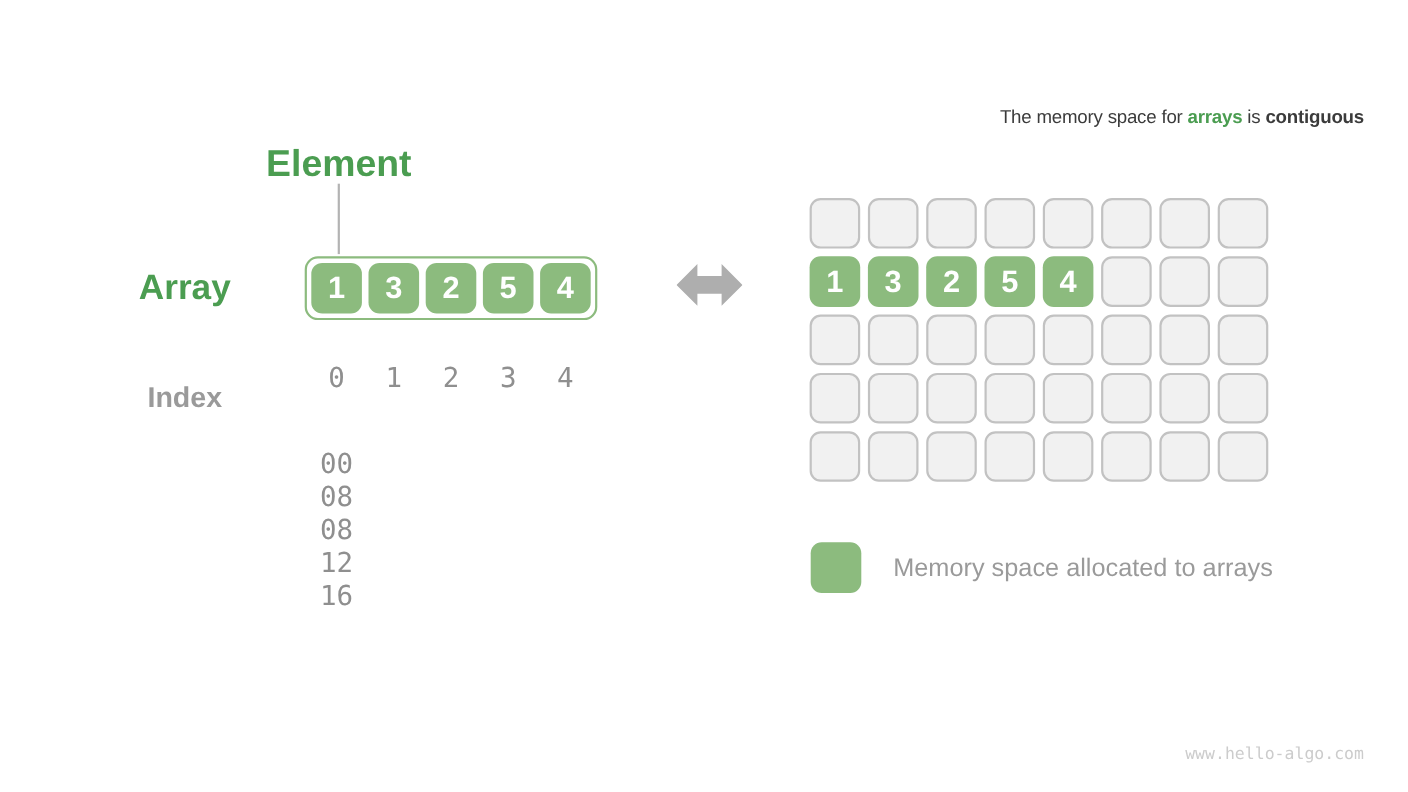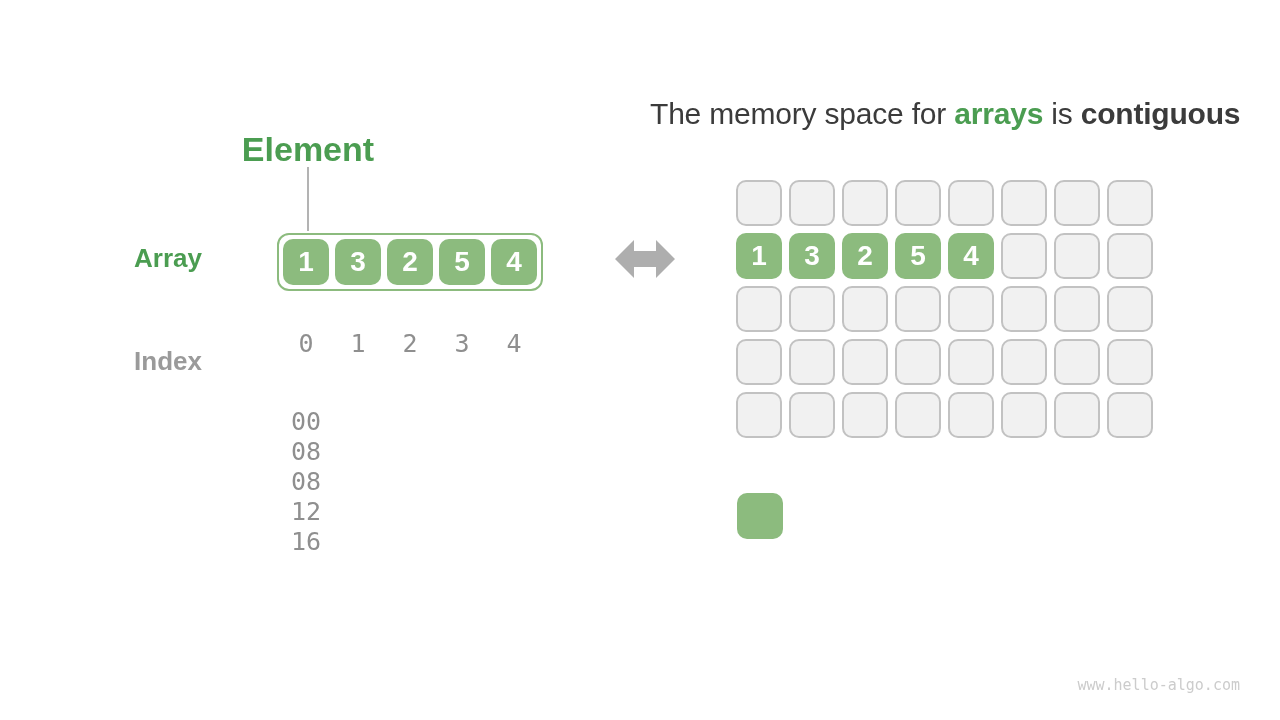--- a/index.html
+++ b/index.html
@@ -21,21 +21,21 @@
   .element-label{
     position:absolute; left:208px; top:130px; width:200px;
     text-align:center; font-size:34px; font-weight:bold; color:var(--green-text);
   }
   .pointer-line{
     position:absolute; left:307px; top:167px; width:2px; height:64px;
     background:var(--pointer-line);
   }
   .side-label{
     position:absolute; left:40px; width:256px; text-align:center;
-    font-weight:bold; color:var(--green-text); font-size:26px;
+    font-weight:bold; color:var(--green-text); font-size:32px;
   }
   .array-label{top:243px;}
   .gray-label{color:var(--gray-text);}
   .index-label{top:346px; font-size:26px;}
   .memory-label{top:406px; font-size:25px; width:300px; left:22px;}
 
   .array-box{
     position:absolute; left:277px; top:233px;
     display:flex; gap:6px; padding:4px;
     background:var(--white);
@@ -56,21 +56,21 @@
   #index-values{top:329px;}
   #memory-values{top:407px;flex-direction:column;}
   .slot{width:52px; text-align:center; line-height:30px;}
 
   
   .arrow-wrap{position:absolute; left:615px; top:237px; width:60px; height:44px;}
 
   
   .panel-title{
     position:absolute; left:650px; top:97px; width:590px;
-    text-align:right; font-size:30px; color:var(--dark-text);
+    text-align:right; font-size:17px; color:var(--dark-text);
     letter-spacing:-0.2px; white-space:nowrap;
   }
   .panel-title .hl{color:var(--green-text); font-weight:bold;}
   .panel-title .b{font-weight:bold;}
 
   #memory-grid{
     position:absolute; left:736px; top:180px;
     display:grid; grid-template-columns:repeat(8,46px);
     grid-auto-rows:46px; gap:7px;
   }
@@ -180,17 +180,18 @@
       <div class="gcell"></div>
       <div class="gcell"></div>
       <div class="gcell"></div>
       <div class="gcell"></div>
       <div class="gcell"></div>
     </div>
 
   <div class="legend">
     <div class="legend-row">
       <div class="swatch allocated"></div>
+      <div class="legend-text">Memory space allocated to arrays</div>
     </div>
   </div>
 
   <div class="watermark">www.hello-algo.com</div>
 </div>
 
 </body></html>

